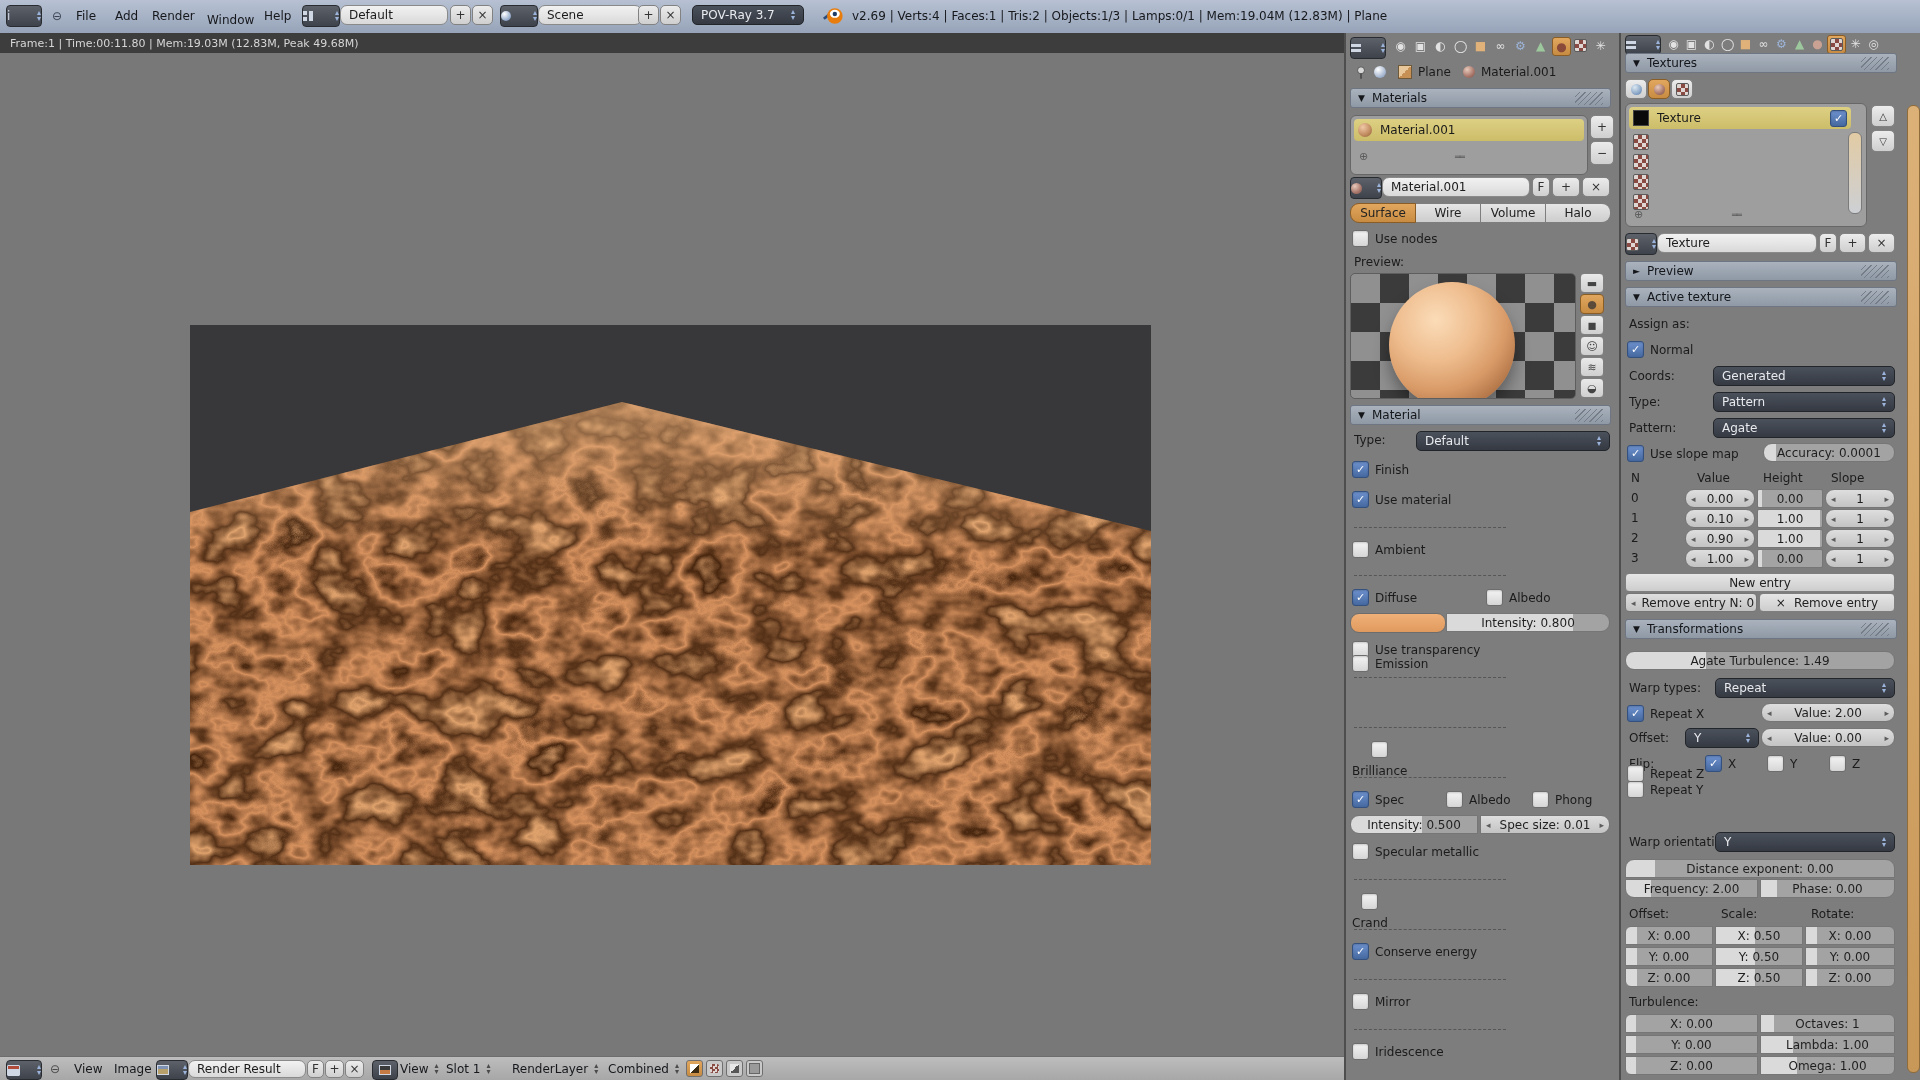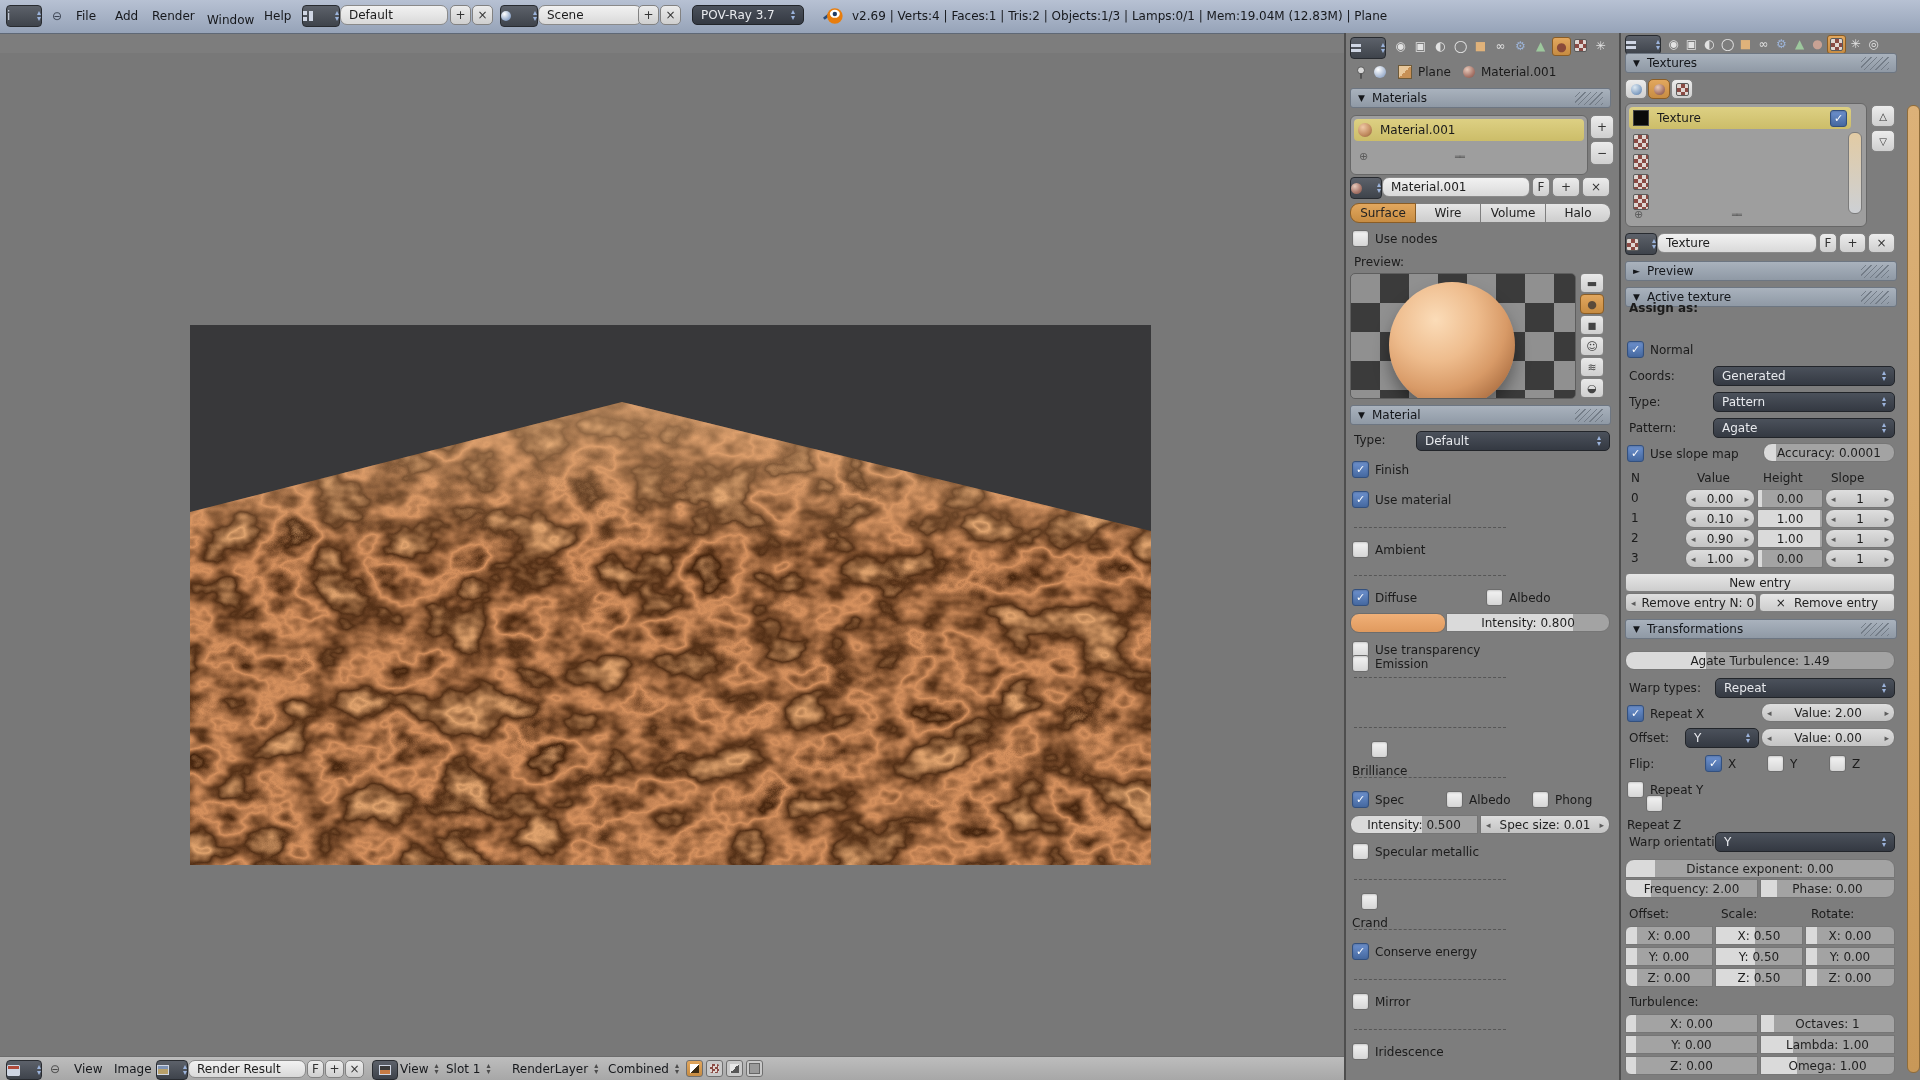--- a/index.html
+++ b/index.html
@@ -162,20 +162,23 @@
       <path d="M2 15 L11 8" stroke="#2a4d7c" stroke-width="3" fill="none"></path>
       <circle cx="14" cy="12" r="8.5" fill="#e87d0d"></circle>
       <ellipse cx="14" cy="9.6" rx="5.4" ry="4.4" fill="#fff"></ellipse>
       <circle cx="14" cy="9.8" r="2.4" fill="#1f3c66"></circle>
     </svg>
     <div class="r" style="left:852px;top:9px;">
         <span class="menu-lbl">v2.69 | Verts:4 | Faces:1 | Tris:2 | Objects:1/3 | Lamps:0/1 | Mem:19.04M (12.83M) | Plane</span>
       </div>
   </div>
 
+  <div id="infobar">
+    <span>Frame:1 | Time:00:11.80 | Mem:19.03M (12.83M, Peak 49.68M)</span>
+  </div>
 
   <div id="editor">
     <div id="render">
       <div id="plane">
         <svg width="961" height="540" viewBox="0 0 961 540" preserveAspectRatio="none">
           <filter id="agate" x="0" y="0" width="100%" height="100%" color-interpolation-filters="sRGB">
             <feTurbulence type="fractalNoise" baseFrequency="0.016 0.022" numOctaves="4" seed="11"></feTurbulence>
             <feColorMatrix type="saturate" values="0"></feColorMatrix>
             <feComponentTransfer>
               <feFuncR type="table" tableValues="0.86 0.30 0.88 0.33 0.84 0.28 0.90 0.83"></feFuncR>
@@ -655,21 +658,21 @@
       <span>Preview</span>
         <span class="stripes"></span>
     </div>
 
     <div class="phead r" style="left:4px;top:254px;width:272px;">
       <span style="font-size:9px;">▼</span>
       <span>Active texture</span>
         <span class="stripes"></span>
     </div>
 
-    <div class="r" style="left:8px;top:268px;font-weight:bold;">
+    <div class="r" style="left:8px;top:284px;">
         <span class="lbl">Assign as:</span>
       </div>
     <div class="r" style="left:6px;top:308px;">
         <span class="cb on">
           <span>✓</span>
         </span>
         <span class="lbl">Normal</span>
       </div>
 
     <div class="r" style="left:8px;top:336px;">
@@ -873,21 +876,21 @@
       </div>
     <div class="r" style="left:208px;top:722px;">
         <span class="cb"></span>
         <span class="lbl">Z</span>
       </div>
 
     <div class="r" style="left:6px;top:748px;">
         <span class="cb"></span>
         <span class="lbl">Repeat Y</span>
       </div>
-    <div class="r" style="left:6px;top:762px;flex-direction:column;">
+    <div class="r" style="left:6px;top:732px;">
         <span class="cb"></span>
         <span class="lbl">Repeat Z</span>
       </div>
 
     <div class="r" style="left:8px;top:802px;">
         <span class="lbl">Warp orientatio</span>
       </div>
     <div class="dsel r" style="left:94px;top:799px;width:180px;">
       <span>Y</span>
       <span class="uds">

